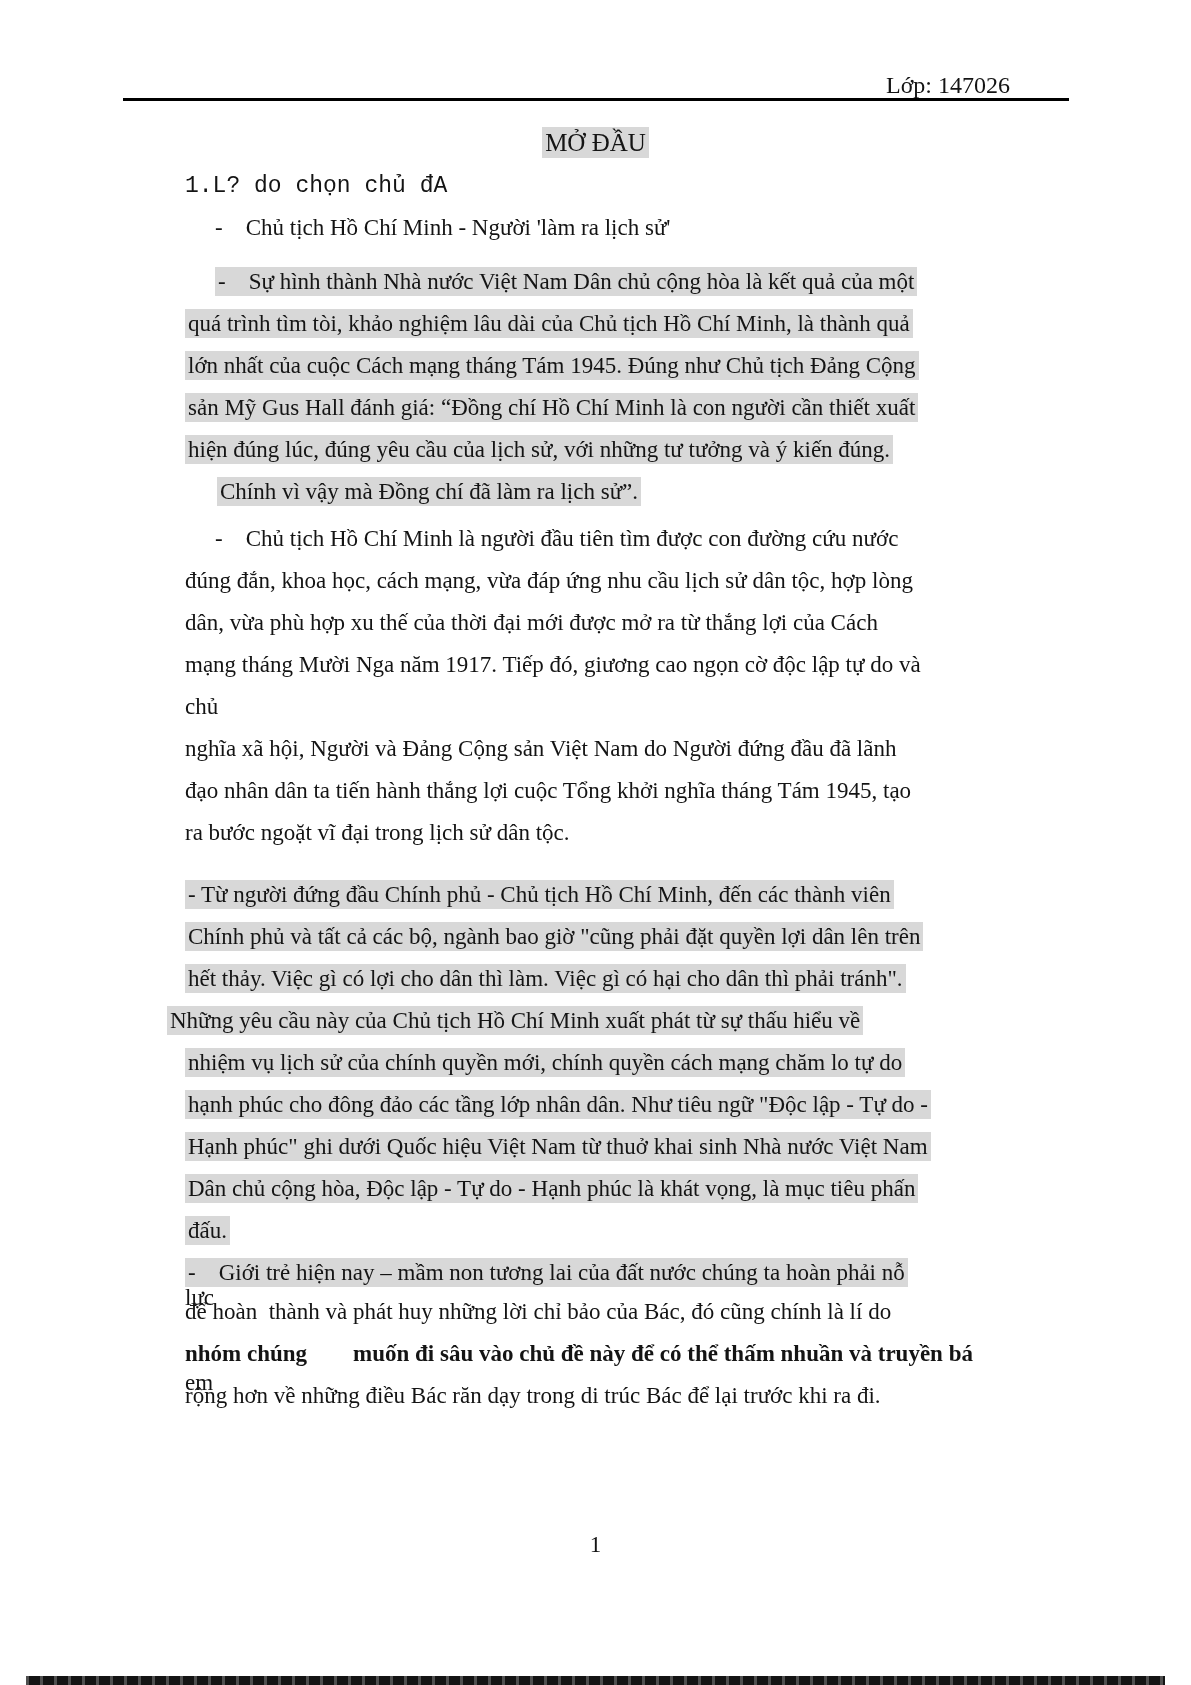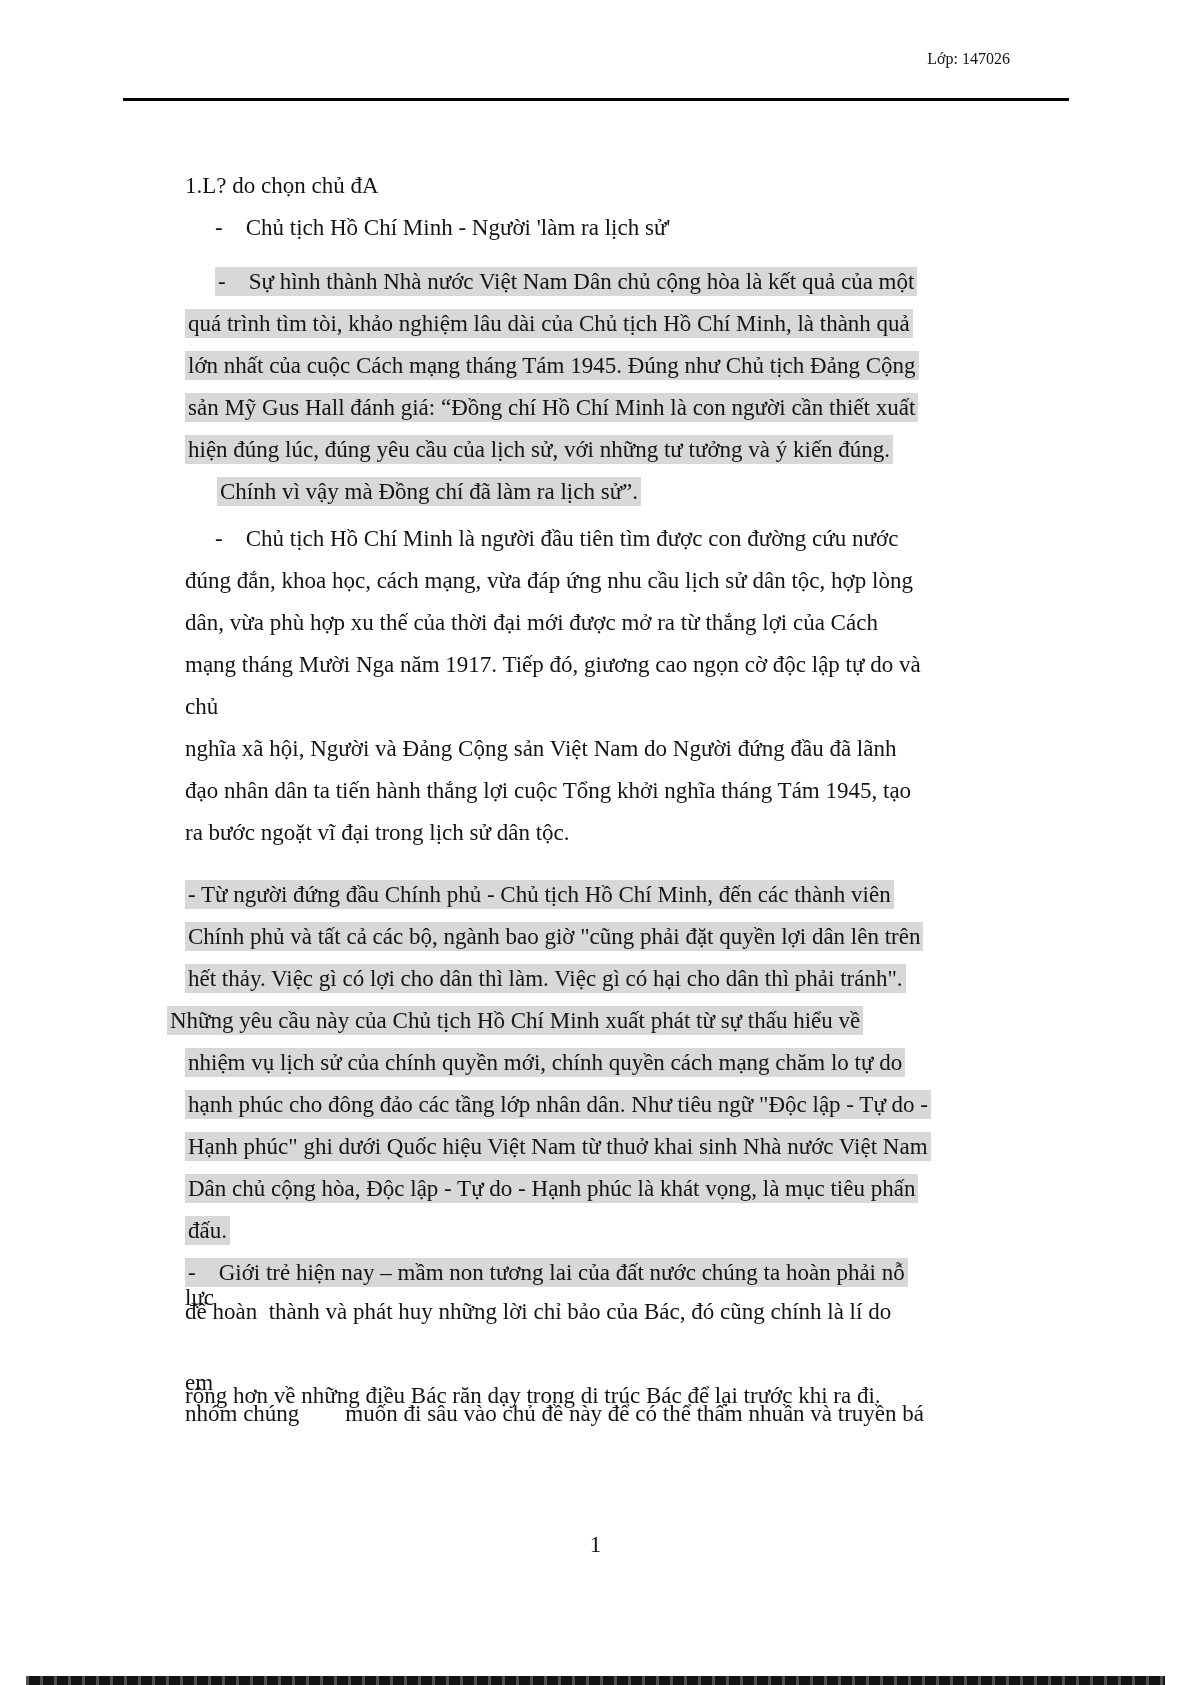--- a/index.html
+++ b/index.html
@@ -11,22 +11,22 @@
     font-family: "Liberation Serif", "DejaVu Serif", serif;
     color: #141414;
     overflow: hidden;
   }
   .page { position: absolute; inset: 0; }
   .hdr-left {
     position: absolute; left: 185px; top: 66px;
     font-size: 24px; white-space: pre;
   }
   .hdr-right {
-    position: absolute; right: 181px; top: 50px;
-    font-size: 16px; white-space: pre;
+    position: absolute; right: 181px; top: 72px;
+    font-size: 24px; white-space: pre;
   }
   .hdr-rule {
     position: absolute; left: 123px; top: 98px;
     width: 946px; height: 3px; background: #000000;
   }
   .title-line {
     position: absolute; left: 0; right: 0; top: 126px;
     text-align: center; font-size: 25px; line-height: 34px;
   }
   .line {
@@ -58,23 +58,26 @@
 </head>
 <body>
 
 <div class="page">
 
 
   <div class="hdr-right">Lớp: 147026</div>
 
   <div class="hdr-rule"></div>
 
+  <div class="title-line">
+    <span class="hl">MỞ ĐẦU</span>
+  </div>
 
   <div>
-      <div class="line" style="left: 185px; top: 170px;"><span>1.L? do chọn chủ đA</span></div>
+      <div class="line" style="left: 185px; top: 170px; font-family: Liberation Mono, monospace;"><span>1.L? do chọn chủ đA</span></div>
       <div class="line" style="left: 215px; top: 212px;"><span>-    Chủ tịch Hồ Chí Minh - Người 'làm ra lịch sử'</span></div>
       <div class="line" style="left: 215px; top: 266px;"><span class="hl">-    Sự hình thành Nhà nước Việt Nam Dân chủ cộng hòa là kết quả của một</span></div>
       <div class="line" style="left: 185px; top: 308px;"><span class="hl">quá trình tìm tòi, khảo nghiệm lâu dài của Chủ tịch Hồ Chí Minh, là thành quả</span></div>
       <div class="line" style="left: 185px; top: 350px;"><span class="hl">lớn nhất của cuộc Cách mạng tháng Tám 1945. Đúng như Chủ tịch Đảng Cộng</span></div>
       <div class="line" style="left: 185px; top: 392px;"><span class="hl">sản Mỹ Gus Hall đánh giá: “Đồng chí Hồ Chí Minh là con người cần thiết xuất</span></div>
       <div class="line" style="left: 185px; top: 434px;"><span class="hl">hiện đúng lúc, đúng yêu cầu của lịch sử, với những tư tưởng và ý kiến đúng.</span></div>
       <div class="line" style="left: 185px; top: 476px; padding-left: 32px;"><span class="hl">Chính vì vậy mà Đồng chí đã làm ra lịch sử”.</span></div>
       <div class="line" style="left: 215px; top: 523px;"><span>-    Chủ tịch Hồ Chí Minh là người đầu tiên tìm được con đường cứu nước</span></div>
       <div class="line" style="left: 185px; top: 565px;"><span>đúng đắn, khoa học, cách mạng, vừa đáp ứng nhu cầu lịch sử dân tộc, hợp lòng</span></div>
       <div class="line" style="left: 185px; top: 607px;"><span>dân, vừa phù hợp xu thế của thời đại mới được mở ra từ thắng lợi của Cách</span></div>
@@ -87,21 +90,21 @@
       <div class="line" style="left: 185px; top: 921px;"><span class="hl">Chính phủ và tất cả các bộ, ngành bao giờ "cũng phải đặt quyền lợi dân lên trên</span></div>
       <div class="line" style="left: 185px; top: 963px;"><span class="hl">hết thảy. Việc gì có lợi cho dân thì làm. Việc gì có hại cho dân thì phải tránh".</span></div>
       <div class="line" style="left: 167px; top: 1005px;"><span class="hl">Những yêu cầu này của Chủ tịch Hồ Chí Minh xuất phát từ sự thấu hiểu về</span></div>
       <div class="line" style="left: 185px; top: 1047px;"><span class="hl">nhiệm vụ lịch sử của chính quyền mới, chính quyền cách mạng chăm lo tự do</span></div>
       <div class="line" style="left: 185px; top: 1089px;"><span class="hl">hạnh phúc cho đông đảo các tầng lớp nhân dân. Như tiêu ngữ "Độc lập - Tự do -</span></div>
       <div class="line" style="left: 185px; top: 1131px;"><span class="hl">Hạnh phúc" ghi dưới Quốc hiệu Việt Nam từ thuở khai sinh Nhà nước Việt Nam</span></div>
       <div class="line" style="left: 185px; top: 1173px;"><span class="hl">Dân chủ cộng hòa, Độc lập - Tự do - Hạnh phúc là khát vọng, là mục tiêu phấn</span></div>
       <div class="line" style="left: 185px; top: 1215px;"><span class="hl">đấu.</span></div>
       <div class="line" style="left: 185px; top: 1257px;"><span class="hl">-    Giới trẻ hiện nay – mầm non tương lai của đất nước chúng ta hoàn phải nỗ</span></div>
       <div class="line" style="left: 185px; top: 1296px;"><span>để hoàn  thành và phát huy những lời chỉ bảo của Bác, đó cũng chính là lí do</span></div>
-      <div class="line" style="left: 185px; top: 1398px;"><span>nhóm chúng        muốn đi sâu vào chủ đề này để có thể thấm nhuần và truyền bá</span></div>
+      <div class="line" style="left: 185px; top: 1338px; font-weight: bold;"><span>nhóm chúng        muốn đi sâu vào chủ đề này để có thể thấm nhuần và truyền bá</span></div>
       <div class="line" style="left: 185px; top: 1380px;"><span>rộng hơn về những điều Bác răn dạy trong di trúc Bác để lại trước khi ra đi.</span></div>
       <div class="overlay-word" style="left: 185px; top: 1283px;">lực</div>
       <div class="overlay-word" style="left: 185px; top: 1368px;">em</div>
     </div>
 
   <div class="footer-pagenum">1</div>
 
   <div class="next-page-edge"></div>
 
 </div>

